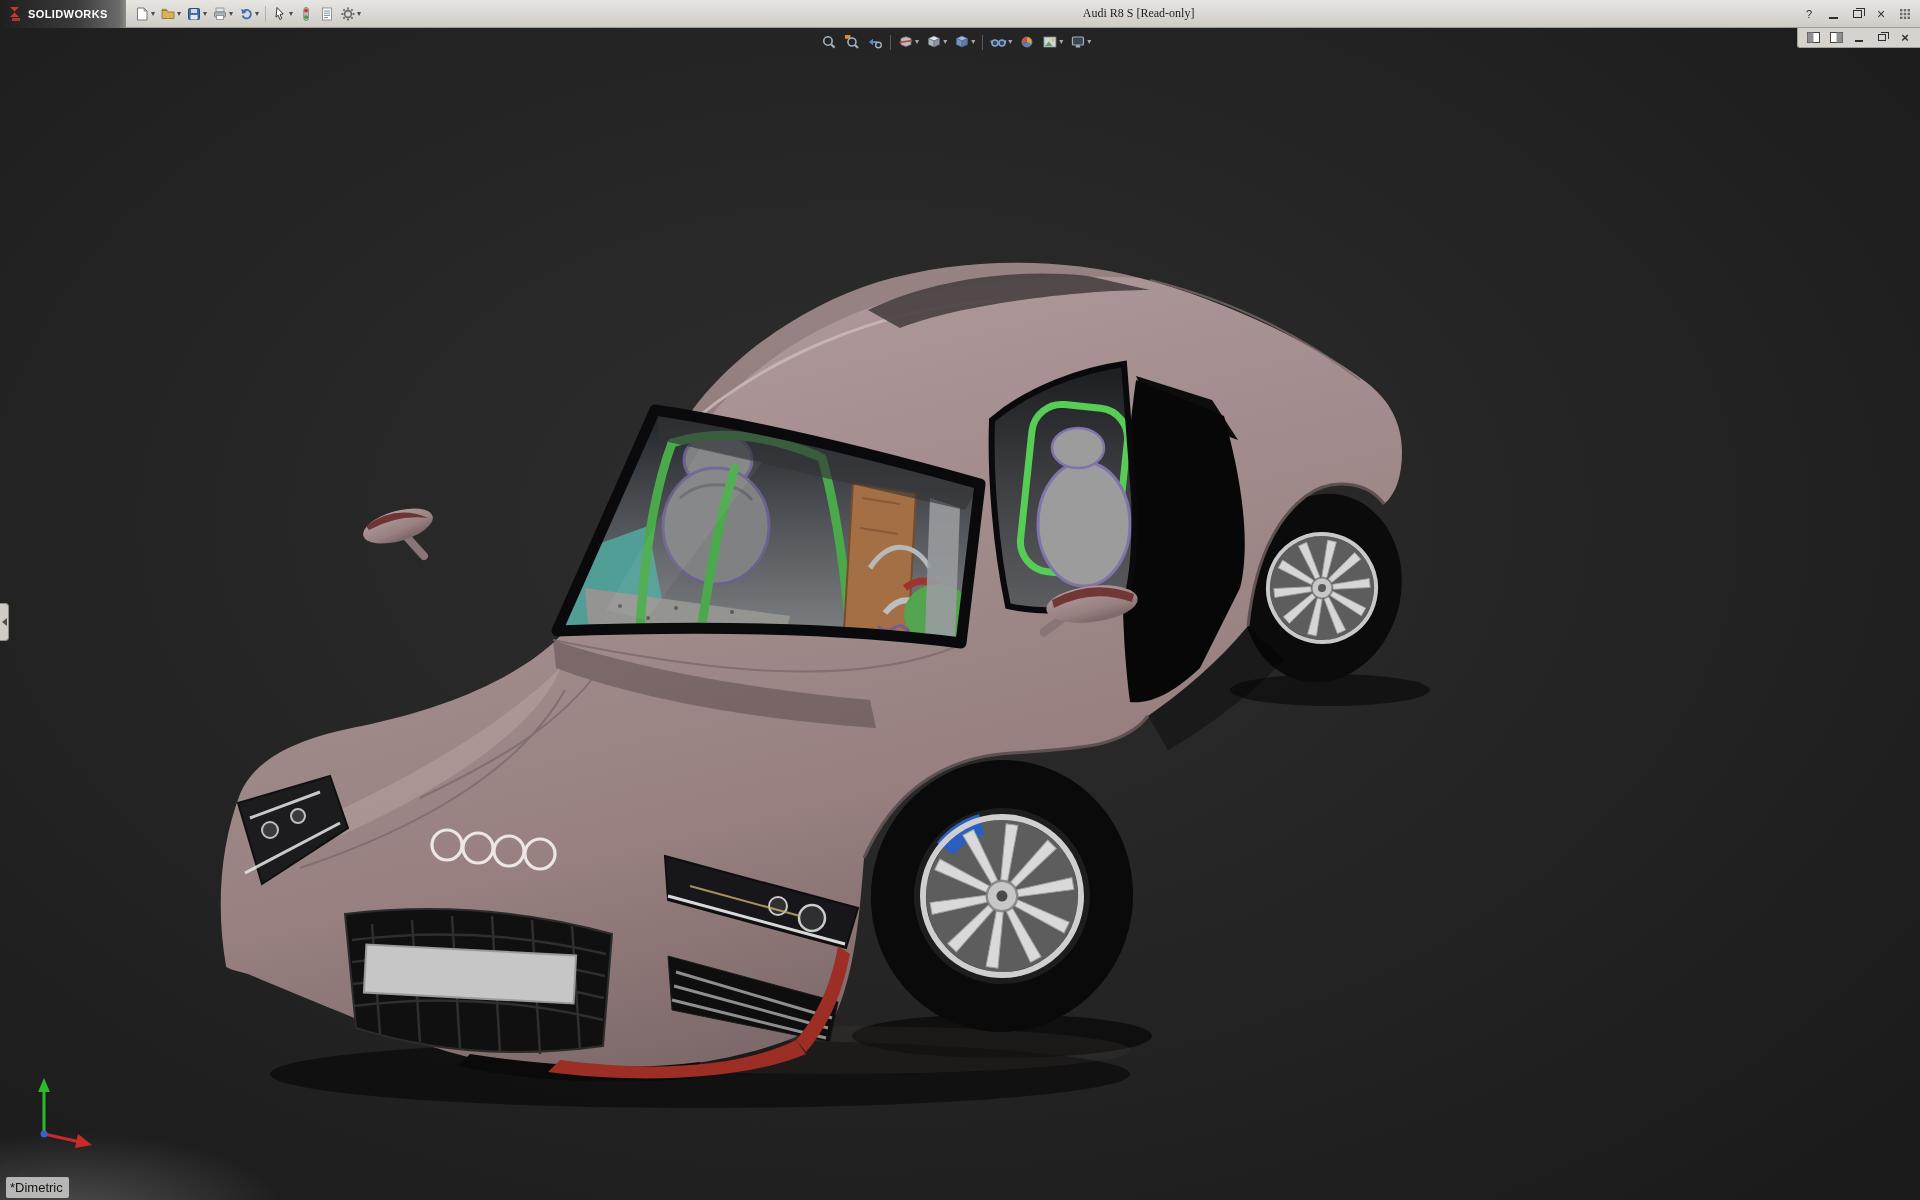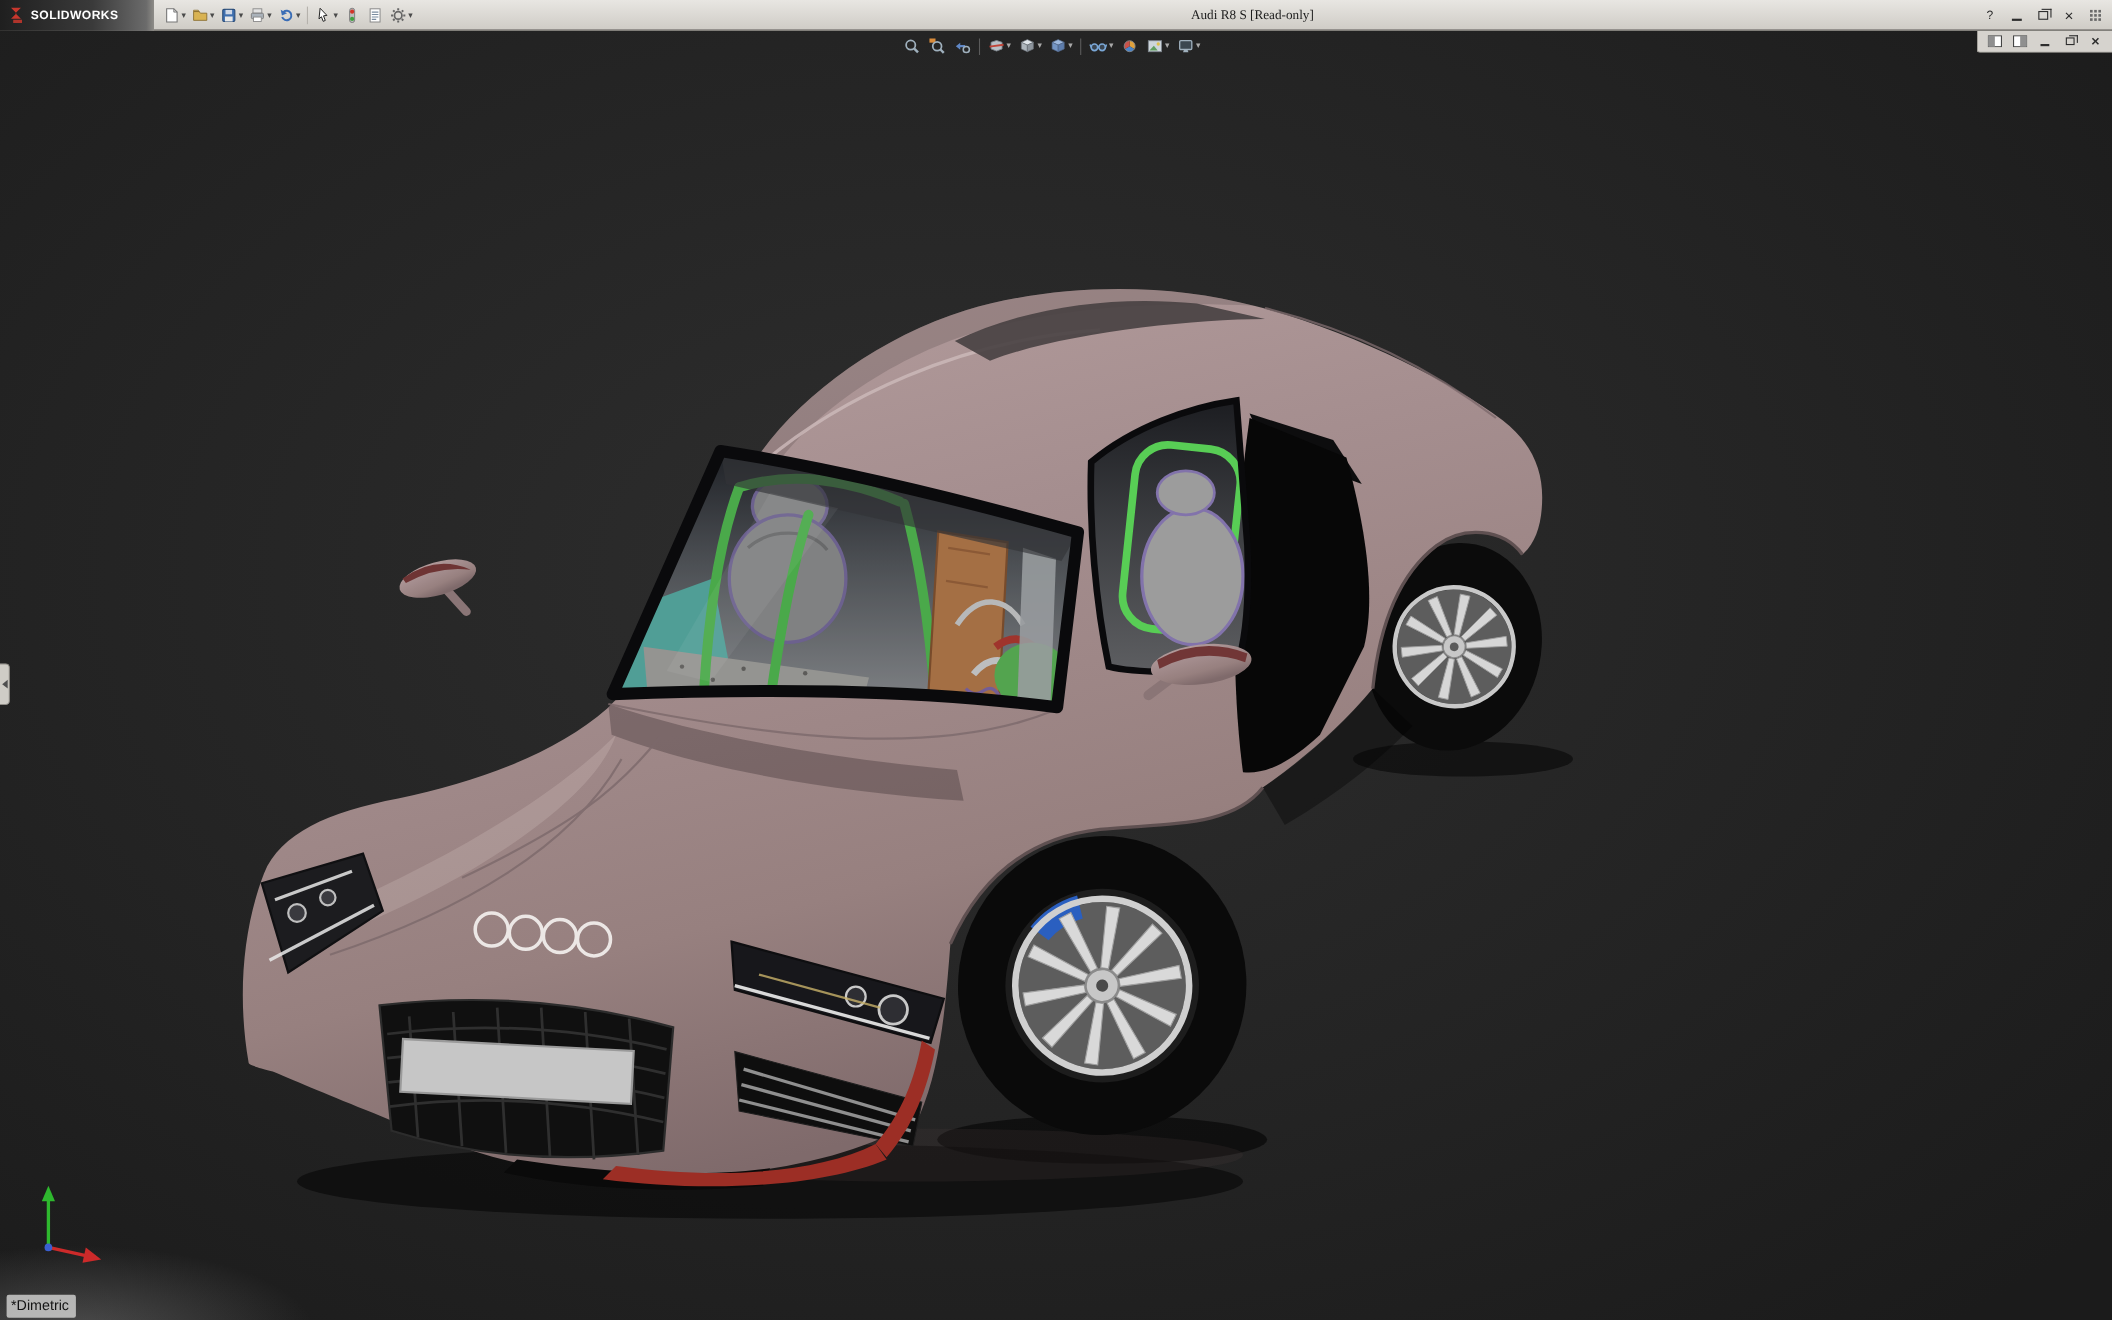--- a/index.html
+++ b/index.html
@@ -4,21 +4,21 @@
 <style>
   * { margin:0; padding:0; box-sizing:border-box; }
   html,body { width:1920px; height:1200px; overflow:hidden; background:#000;
               font-family:"Liberation Sans","DejaVu Sans",sans-serif; }
   #app { position:relative; width:1920px; height:1200px; }
 
   
   .titlebar { position:absolute; top:0; left:0; right:0; height:28px;
     background:linear-gradient(var(--titlebar-bg,#e8e6e2),#cfccc6);
     border-bottom:1px solid #9f9c96; display:flex; align-items:center; z-index:30; }
-  .logo { height:28px; width:140px; display:flex; align-items:center; gap:5px;
+  .logo { height:28px; width:126px; display:flex; align-items:center; gap:5px;
     padding-left:8px; background:linear-gradient(90deg,#1f1f1f,#3a3a3a 60%,#6b6b6b 95%,#8e8c88);
     color:#fff; flex:0 0 auto; cursor:pointer; }
   .logo .brand { font-size:11px; font-weight:bold; letter-spacing:.4px; }
   .qat { display:flex; align-items:center; gap:1px; padding:0 6px; }
   .tool-btn { height:24px; display:flex; align-items:center; justify-content:center;
     padding:0 2px; border-radius:2px; }
   .caret { font-size:8px; color:#4a4a4a; line-height:1; margin-left:1px; }
   .qat-sep { width:1px; height:16px; background:#b5b2ac; margin:0 3px; }
   .title-text { position:absolute; left:59.3%; transform:translateX(-50%);
     font-size:12px; color:#1d1d1d; white-space:nowrap;font-family:Liberation Serif, serif; }

